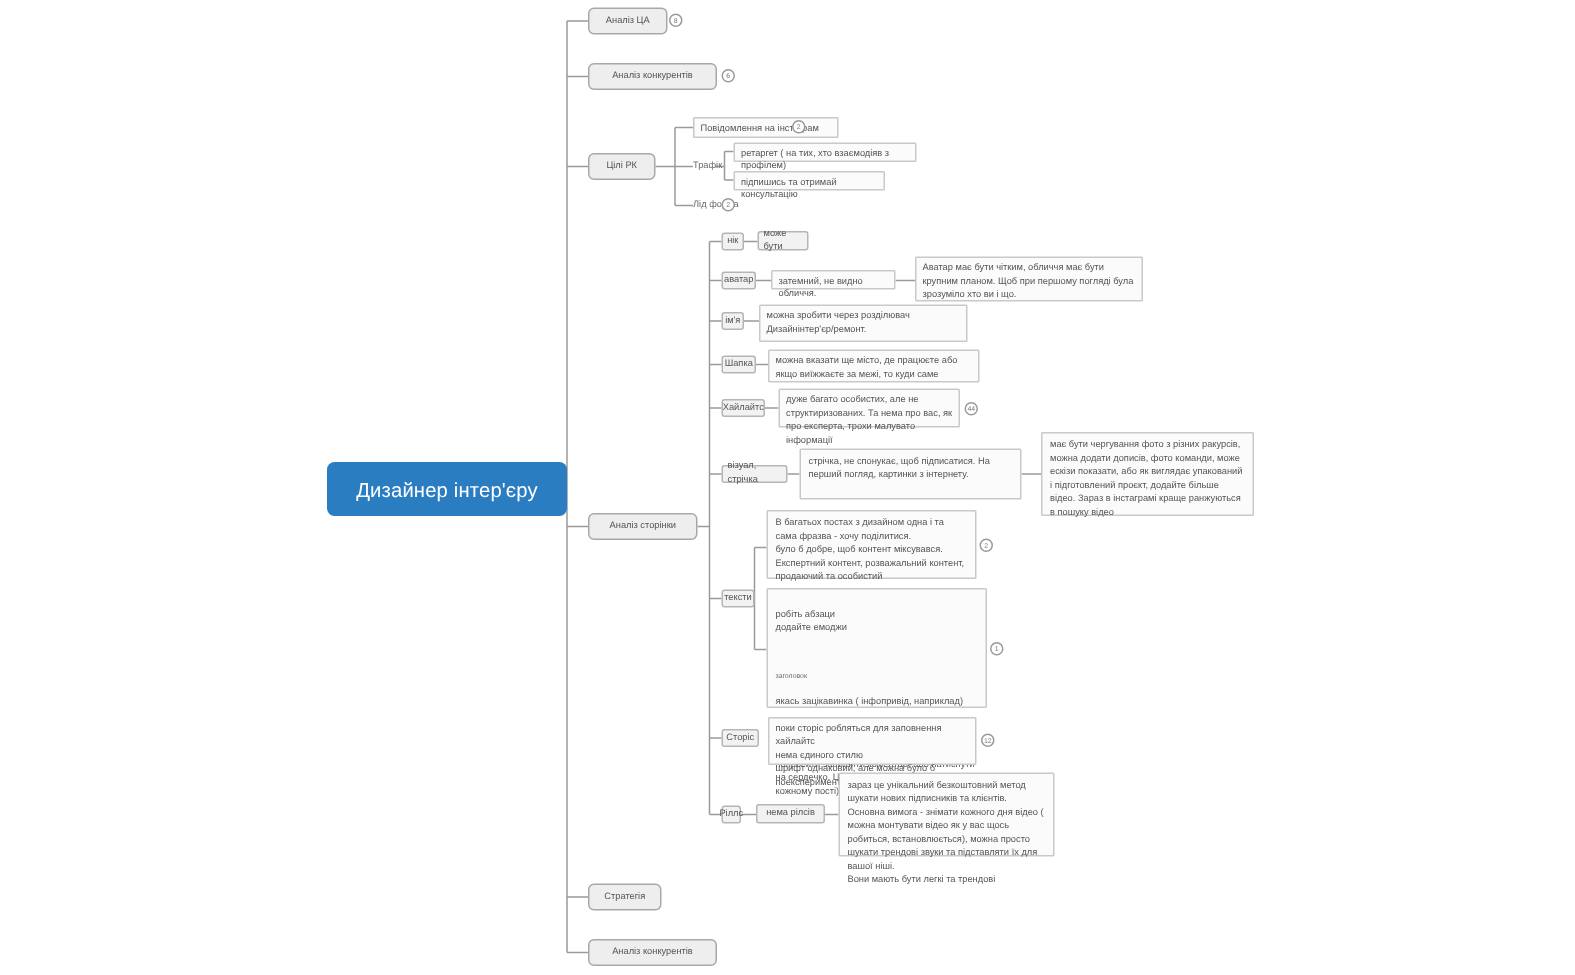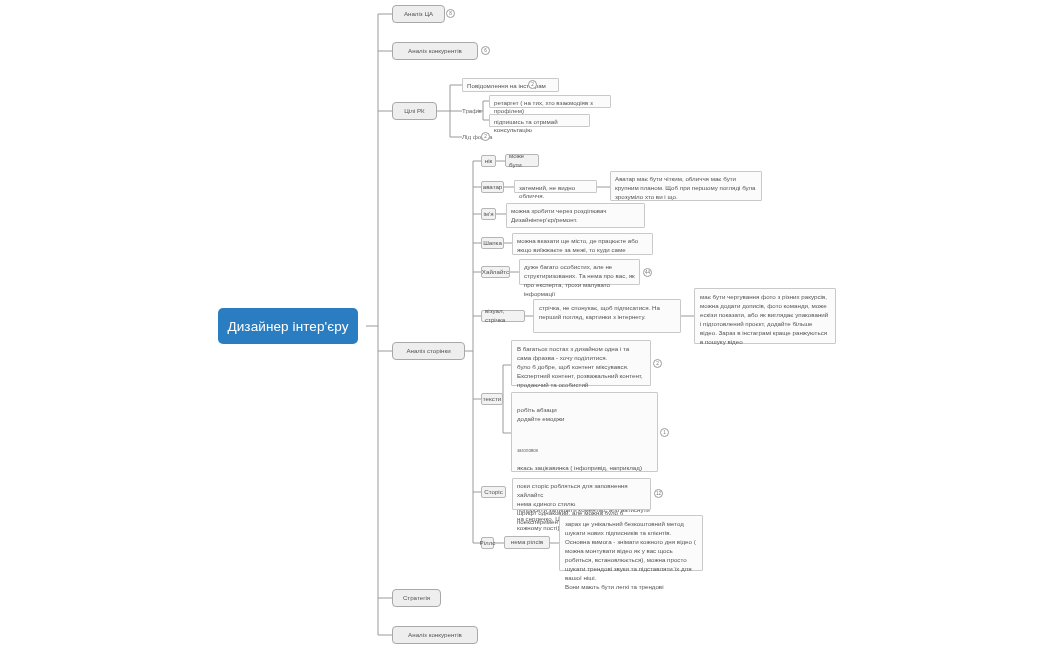--- a/index.html
+++ b/index.html
@@ -50,21 +50,21 @@
     justify-content: center;
     border-radius: 2px;
   }
   .node.center {
     justify-content: center;
   }
   .root {
     position: absolute;
     left: 218px;
     top: 308px;
-    width: 140px;
+    width: 160px;
     height: 36px;
     background: #2b7dc1;
     border: none;
     border-radius: 5px;
     color: #ffffff;
     font-size: 13.5px;
     display: flex;
     align-items: center;
     justify-content: center;
     letter-spacing: 0.1px;

